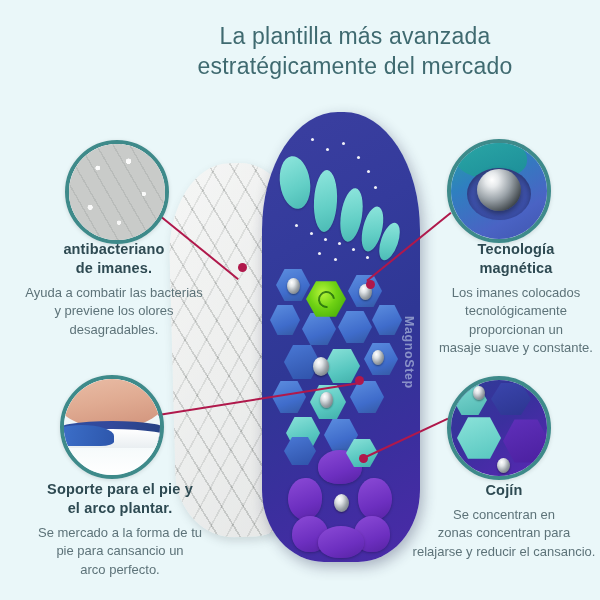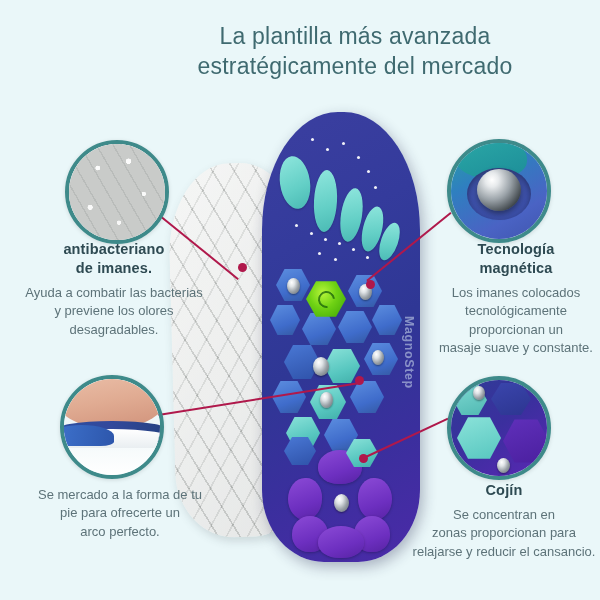--- a/index.html
+++ b/index.html
@@ -300,31 +300,35 @@
     </div>
     <div class="body">
       <div>Los imanes colocados</div>
       <div>tecnológicamente</div>
       <div>proporcionan un</div>
       <div>masaje suave y constante.</div>
     </div>
   </div>
 
   <div class="block" id="blk-arch">
+    <div class="head">
+      <div>Soporte para el pie y</div>
+      <div>el arco plantar.</div>
+    </div>
     <div class="body">
       <div>Se mercado a la forma de tu</div>
-      <div>pie para ofrecerte un</div>
+      <div>pie para cansancio un</div>
       <div>arco perfecto.</div>
     </div>
   </div>
 
   <div class="block" id="blk-cushion">
     <div class="head">
       <div>Cojín</div>
     </div>
     <div class="body">
       <div>Se concentran en</div>
-      <div>zonas proporcionan para</div>
+      <div>zonas concentran para</div>
       <div>relajarse y reducir el cansancio.</div>
     </div>
   </div>
 
 </div>
 
 </body></html>

